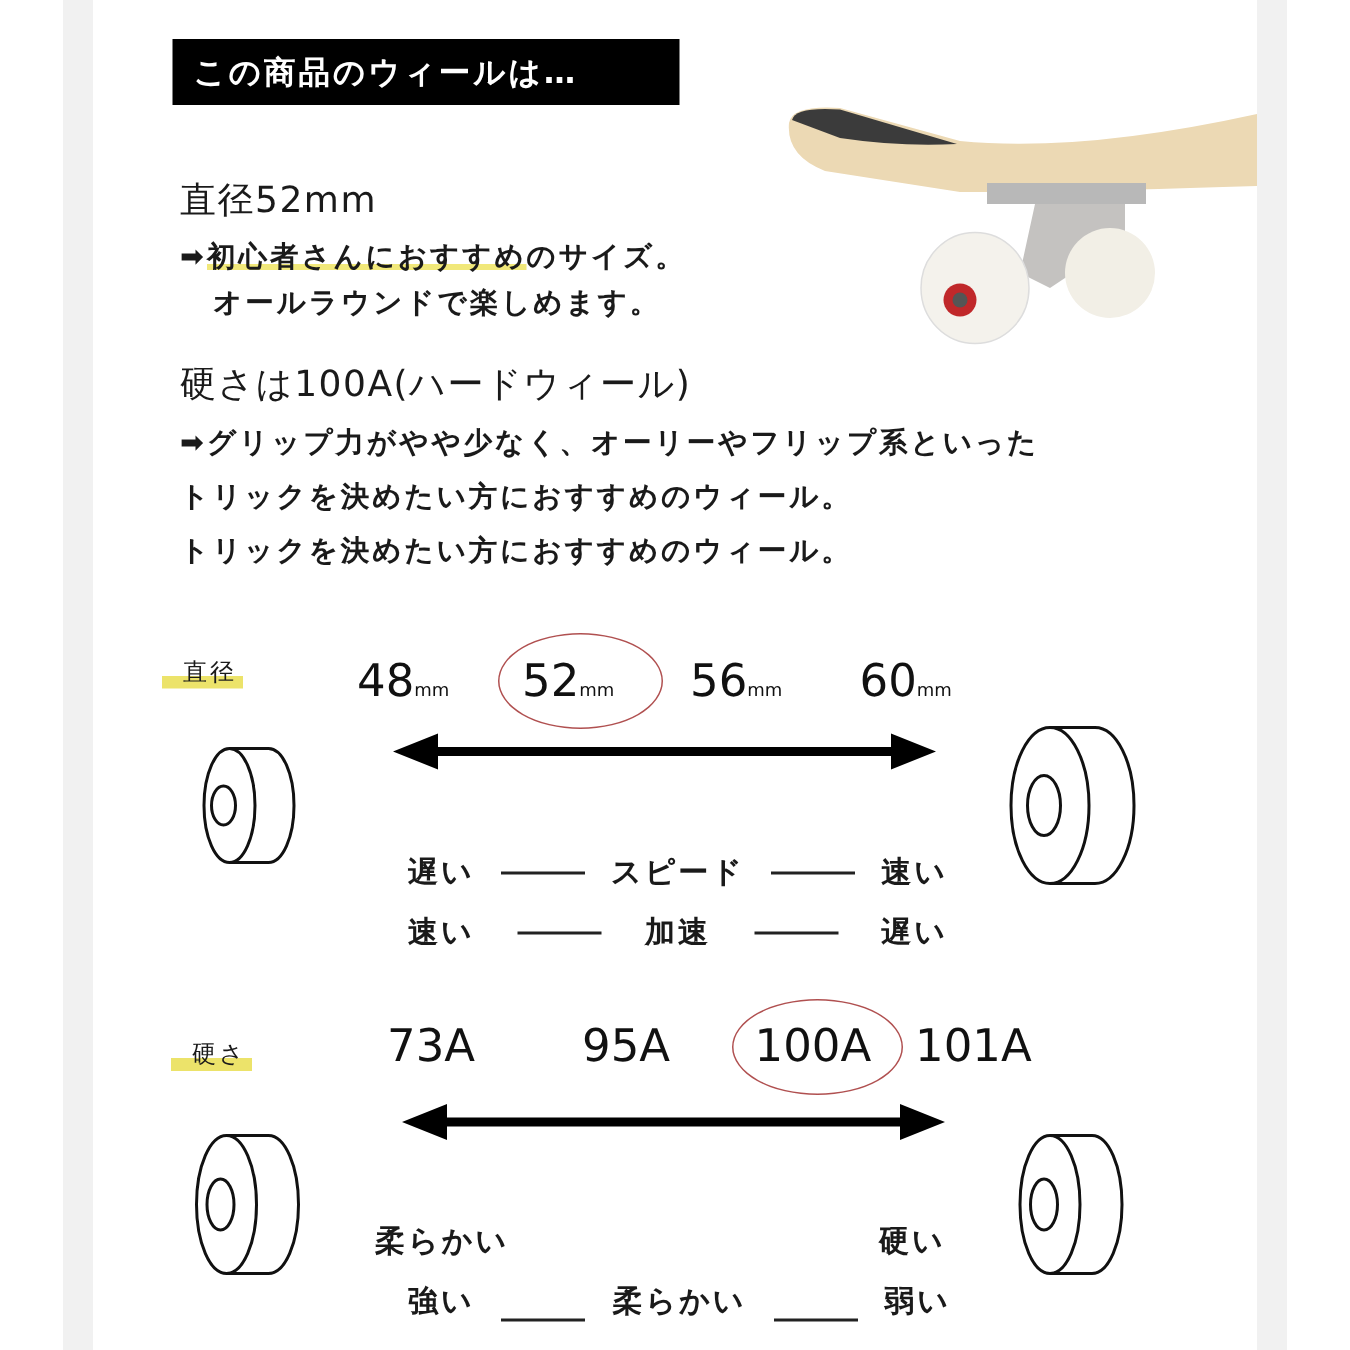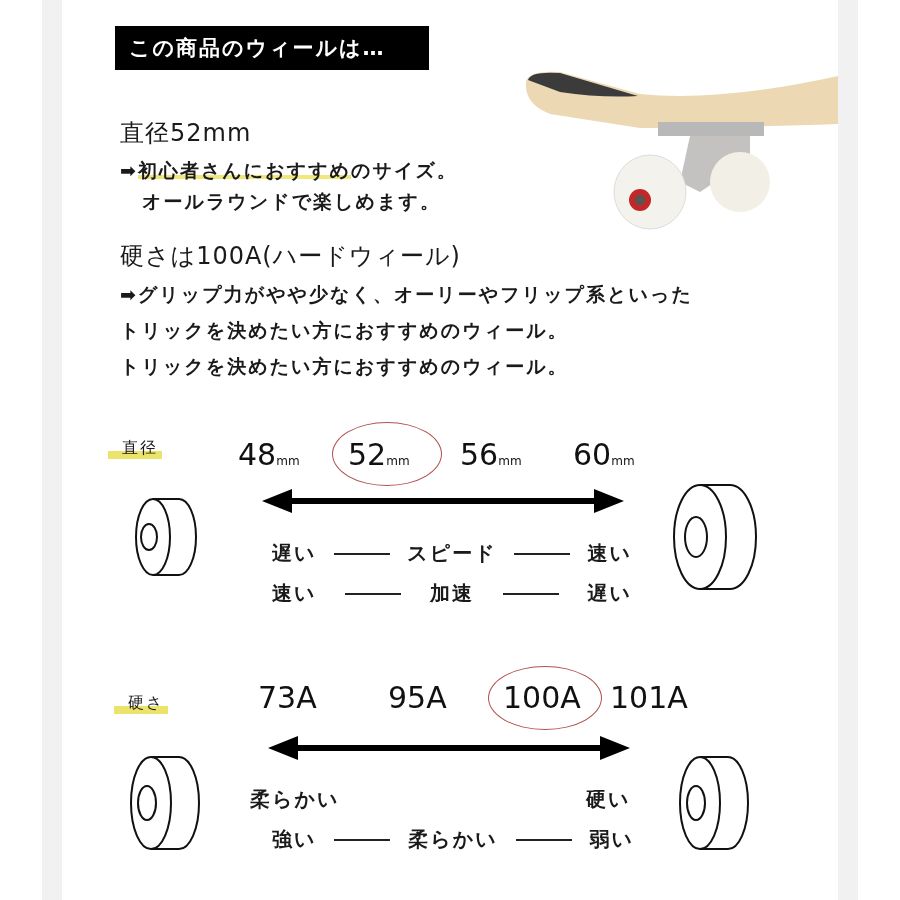--- a/index.html
+++ b/index.html
@@ -2,31 +2,31 @@
 <html><head>
 <meta charset="utf-8">
 <style>
   html, body { margin:0; padding:0; }
   body { width:900px; height:900px; background:#ffffff; position:relative; overflow:hidden;
          font-family:"DejaVu Sans","Liberation Sans",sans-serif; color:#1a1a1a; }
   .gutter { position:absolute; top:0; width:20px; height:900px; background:#f1f1f1; }
   .gutter.left { left:42px; }
   .gutter.right { left:838px; }
   .abs { position:absolute; }
-  .header-box { left:115px; top:26px; width:314px; height:44px; background:#000; color:#fff;
+  .header-box { left:115px; top:26px; width:338px; height:44px; background:#000; color:#fff;
                 font-size:21px; font-weight:bold; letter-spacing:2px; line-height:44px; padding-left:14px; box-sizing:border-box; }
   .h1 { font-size:24px; font-weight:normal; letter-spacing:1px; }
   .body-txt { font-size:19px; letter-spacing:2px; font-weight:bold; }
   .hl { background:linear-gradient(transparent 72%, #f1e87a 72%, #f1e87a 92%, transparent 92%);text-align:center; }
   .label-hl { font-size:16px; font-weight:normal; letter-spacing:2px; padding:0 4px 0 14px;
               background:linear-gradient(transparent 60%, #ece36a 60%); }
   .scale { font-size:30px; color:#111; }
   .scale small { font-size:12px; }
   .circle-red { border:1.5px solid #b05050; border-radius:50%; }
-  .cmp { font-size:20px; font-weight:bold; letter-spacing:2px; }
+  .cmp { font-size:20px; font-weight:bold; letter-spacing:2px;margin-top:28px; }
   .dash { display:inline-block; width:56px; border-top:2px solid #222; vertical-align:middle; margin:0 10px; }
 </style>
 </head>
 <body>
 
 <div class="gutter left"></div>
 <div class="gutter right"></div>
 
 <div class="abs header-box">この商品のウィールは…</div>
 
@@ -111,19 +111,19 @@
   <ellipse cx="20" cy="50" rx="9" ry="17" fill="none" stroke="#111" stroke-width="2"></ellipse>
 </svg>
 <svg class="abs" style="left:676px;top:753px" width="80" height="100">
   <ellipse cx="24" cy="50" rx="20" ry="46" fill="#fff" stroke="#111" stroke-width="2"></ellipse>
   <path d="M24 4 L52 4 A20 46 0 0 1 52 96 L24 96" fill="none" stroke="#111" stroke-width="2"></path>
   <ellipse cx="20" cy="50" rx="9" ry="17" fill="none" stroke="#111" stroke-width="2"></ellipse>
 </svg>
 
 <div class="abs cmp" style="left:250px;top:786px">柔らかい</div>
 <div class="abs cmp" style="left:586px;top:786px">硬い</div>
-<div class="abs cmp" style="left:272px;top:826px;width:362px;display:flex;justify-content:space-between;align-items:center">
+<div class="abs cmp" style="left:272px;top:826px;width:362px;display:flex;justify-content:space-between;align-items:flex-end">
   <span>強い</span>
     <span class="dash"></span>
     <span>柔らかい</span>
     <span class="dash"></span>
     <span>弱い</span>
 </div>
 
 </body></html>

